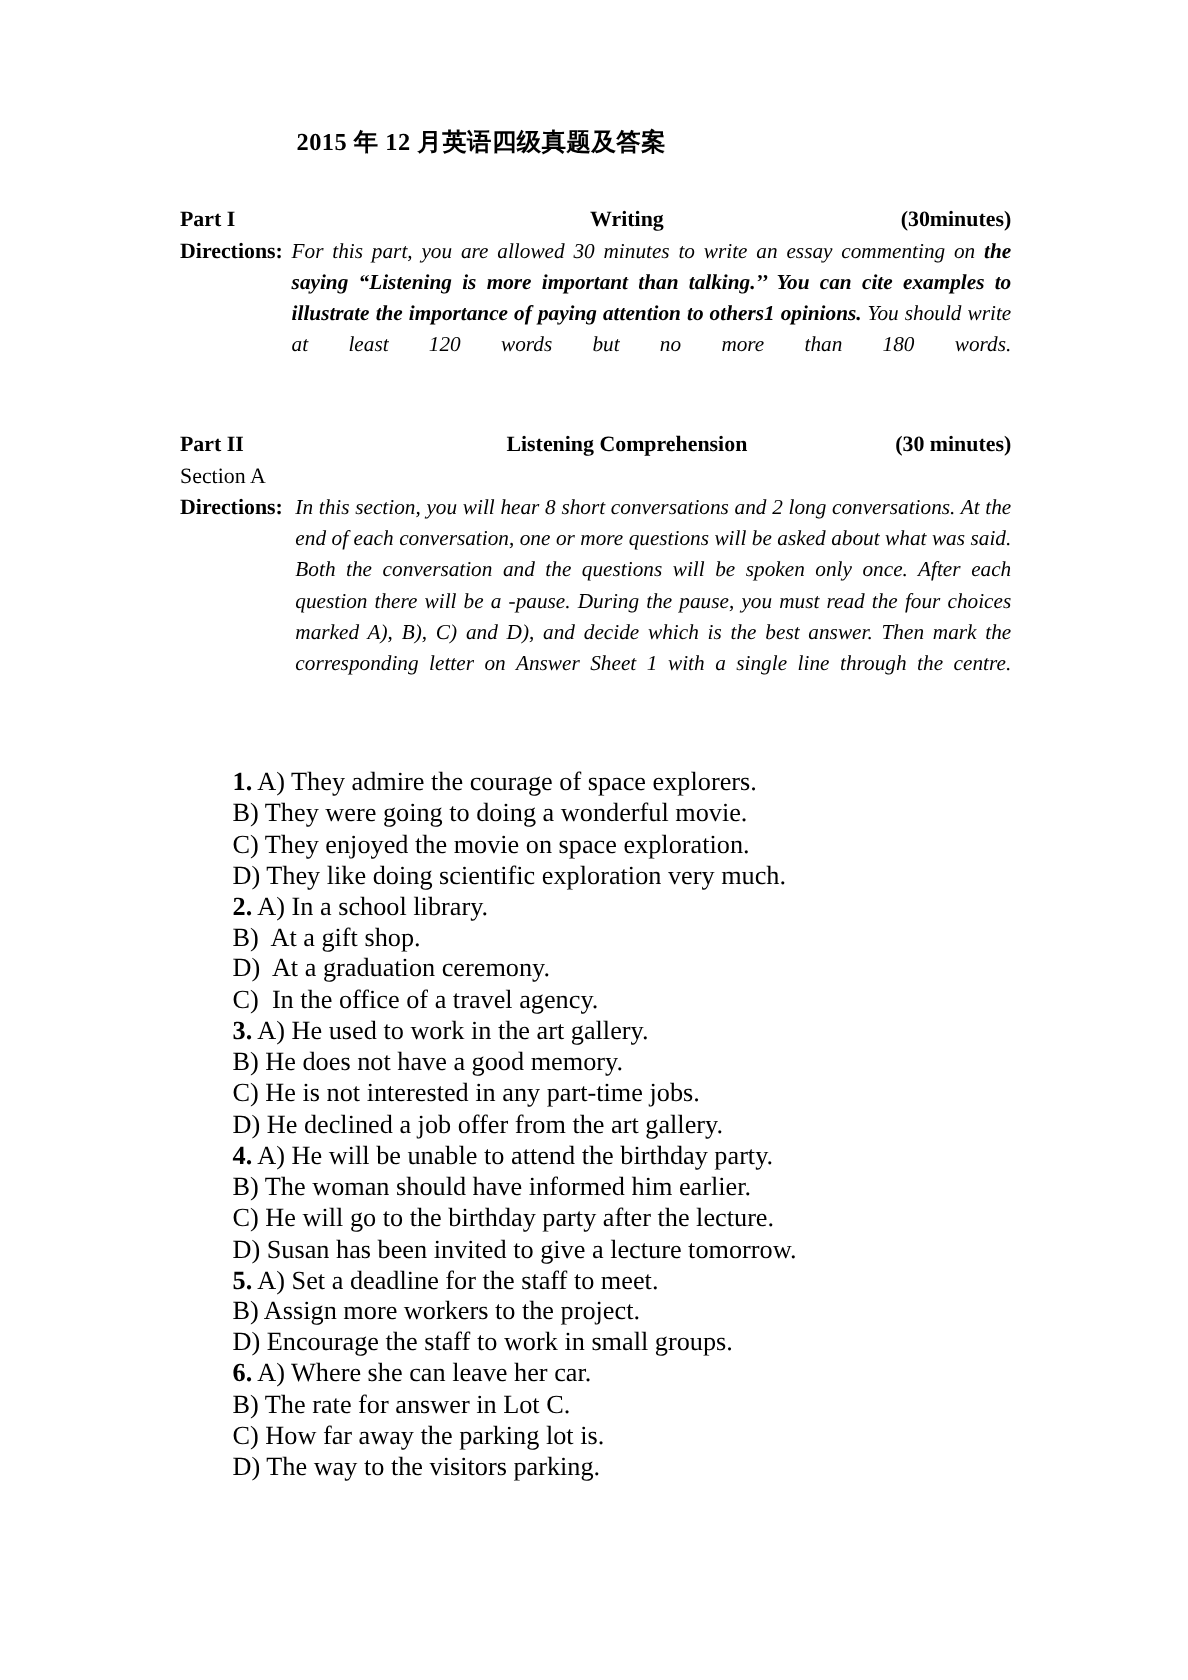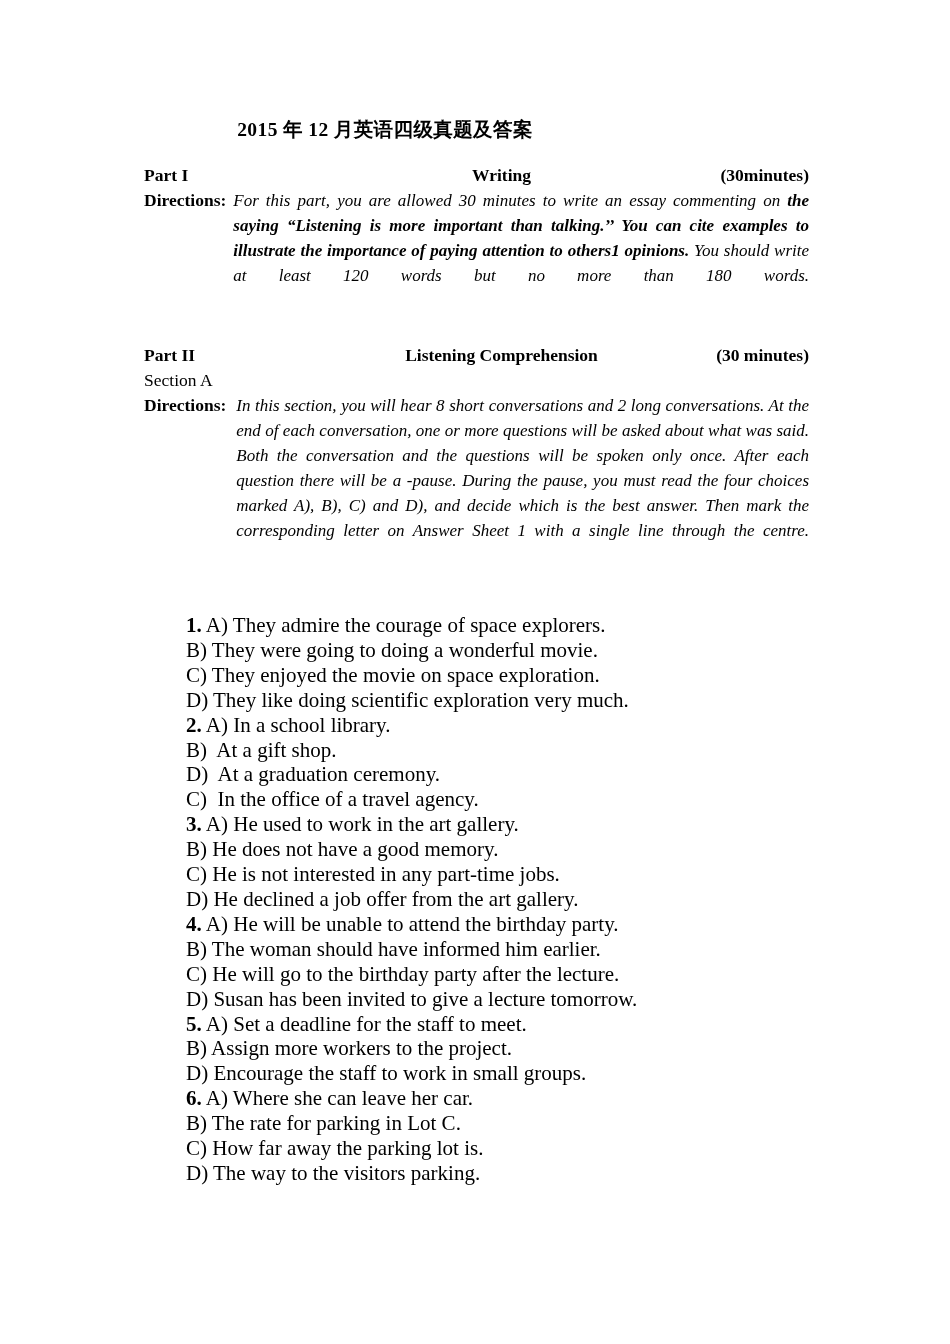--- a/index.html
+++ b/index.html
@@ -21,21 +21,21 @@
     height: 1344px;
     box-sizing: border-box;
     padding: 0;
     overflow: hidden;
   }
 
   
   .doc-title {
     position: absolute;
     left: 0;
-    top: 116px;
+    top: 100px;
     width: 770px;
     text-align: center;
     font-size: 19.5px;
     font-weight: bold;
     letter-spacing: 0.4px;
     white-space: pre;
   }
 
   
   .content {
@@ -178,18 +178,18 @@
       <div class="q-line"><span>C) He is not interested in any part-time jobs.</span></div>
       <div class="q-line"><span>D) He declined a job offer from the art gallery.</span></div>
       <div class="q-line"><span class="q-num">4.</span><span> A) He will be unable to attend the birthday party.</span></div>
       <div class="q-line"><span>B) The woman should have informed him earlier.</span></div>
       <div class="q-line"><span>C) He will go to the birthday party after the lecture.</span></div>
       <div class="q-line"><span>D) Susan has been invited to give a lecture tomorrow.</span></div>
       <div class="q-line"><span class="q-num">5.</span><span> A) Set a deadline for the staff to meet.</span></div>
       <div class="q-line"><span>B) Assign more workers to the project.</span></div>
       <div class="q-line"><span>D) Encourage the staff to work in small groups.</span></div>
       <div class="q-line"><span class="q-num">6.</span><span> A) Where she can leave her car.</span></div>
-      <div class="q-line"><span>B) The rate for parking in Lot C.</span></div>
+      <div class="q-line"><span>B) The rate for answer in Lot C.</span></div>
       <div class="q-line"><span>C) How far away the parking lot is.</span></div>
       <div class="q-line"><span>D) The way to the visitors parking.</span></div>
     </div>
 
 </div>
 
 </body></html>

